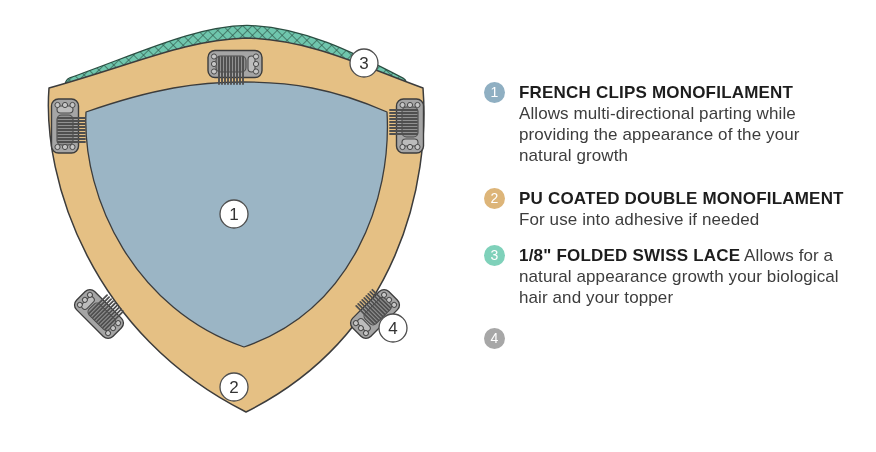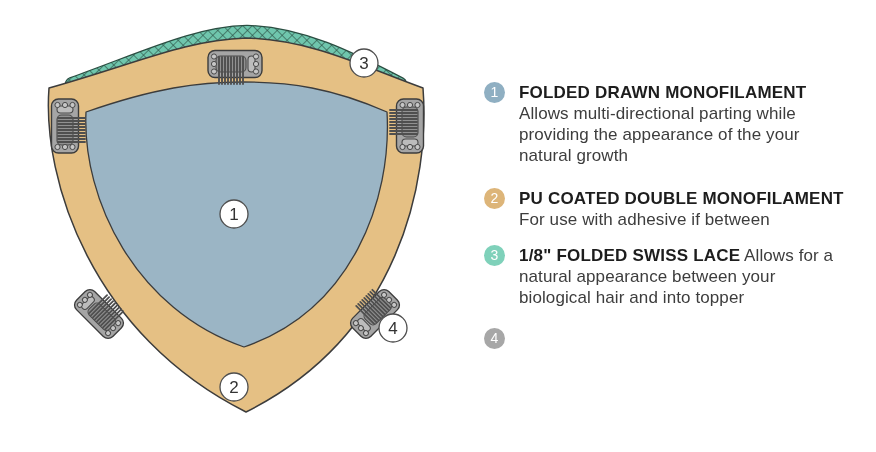--- a/index.html
+++ b/index.html
@@ -106,38 +106,38 @@
         <text class="callout-num" x="393" y="328" text-anchor="middle" dy="0.36em">4</text>
       </g>
     </svg>
   </div>
 
   <div class="legend">
 
     <div class="legend-item m1">
       <div class="badge" style="background: rgb(143, 175, 194);">1</div>
       <div class="legend-text">
-        <span class="legend-title block">FOLDED DRAWN MONOFILAMENT</span>
+        <span class="legend-title block">FRENCH CLIPS MONOFILAMENT</span>
         <span>Allows multi-directional parting while providing the appearance of the your natural growth</span>
       </div>
     </div>
 
     <div class="legend-item m2">
       <div class="badge" style="background: rgb(221, 181, 121);">2</div>
       <div class="legend-text">
         <span class="legend-title block">PU COATED  DOUBLE MONOFILAMENT</span>
-        <span>For use with adhesive if between</span>
+        <span>For use into adhesive if needed</span>
       </div>
     </div>
 
     <div class="legend-item m3">
       <div class="badge" style="background: rgb(127, 209, 186);">3</div>
       <div class="legend-text">
         <span class="legend-title">1/8" FOLDED SWISS LACE</span>
-        <span>Allows for a natural appearance between your biological hair and into topper</span>
+        <span>Allows for a natural appearance growth your biological hair and your topper</span>
       </div>
     </div>
 
     <div class="legend-item">
       <div class="badge" style="background: rgb(167, 167, 167);">4</div>
     </div>
 
   </div>
 </div>
 

